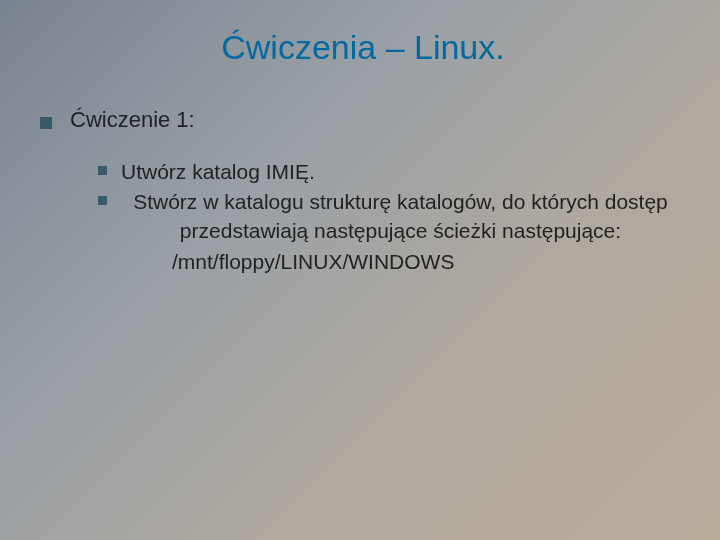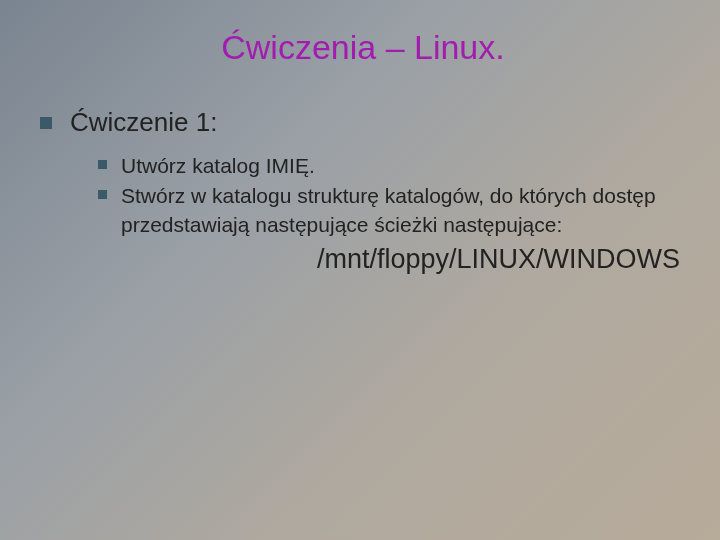--- a/index.html
+++ b/index.html
@@ -14,21 +14,21 @@
     position: relative;
   }
   .slide {
     width: 100%;
     height: 100%;
     box-sizing: border-box;
   }
   .title {
     text-align: center;
     font-size: 34px;
-    color: #a21caf;
+    color: #0369a1;
     padding-top: 28px;
     padding-bottom: 10px;
     font-weight: normal;
     padding-left: 6px;
   }
   .content {
     padding: 30px 40px 0 40px;
   }
   .level1 {
     display: flex;
@@ -42,46 +42,46 @@
     margin-top: 10px;
     margin-right: 18px;
   }
   .bullet-sq.small {
     width: 9px;
     height: 9px;
     margin-top: 8px;
     margin-right: 14px;
   }
   .l1-text {
-    font-size: 26px;
+    font-size: 22px;
     color: #222;
   }
   .level2-wrap {
     margin-left: 58px;
-    margin-top: 14px;
+    margin-top: 25px;
+    text-align: center;
   }
   .level2 {
     display: flex;
     align-items: flex-start;
     margin-bottom: 2px;
   }
   .l2-text {
     font-size: 21px;
     color: #222;
     line-height: 1.35;
   }
   .paths {
     margin-left: 132px;
     margin-top: 2px;
   }
   .path {
-    font-size: 27px;
+    font-size: 21px;
     color: #222;
     line-height: 1.4;
-    text-align: right;
   }
 </style>
 </head>
 <body>
 
 <div class="slide">
 
   <div class="title">Ćwiczenia – Linux.</div>
 
   <div class="content">

